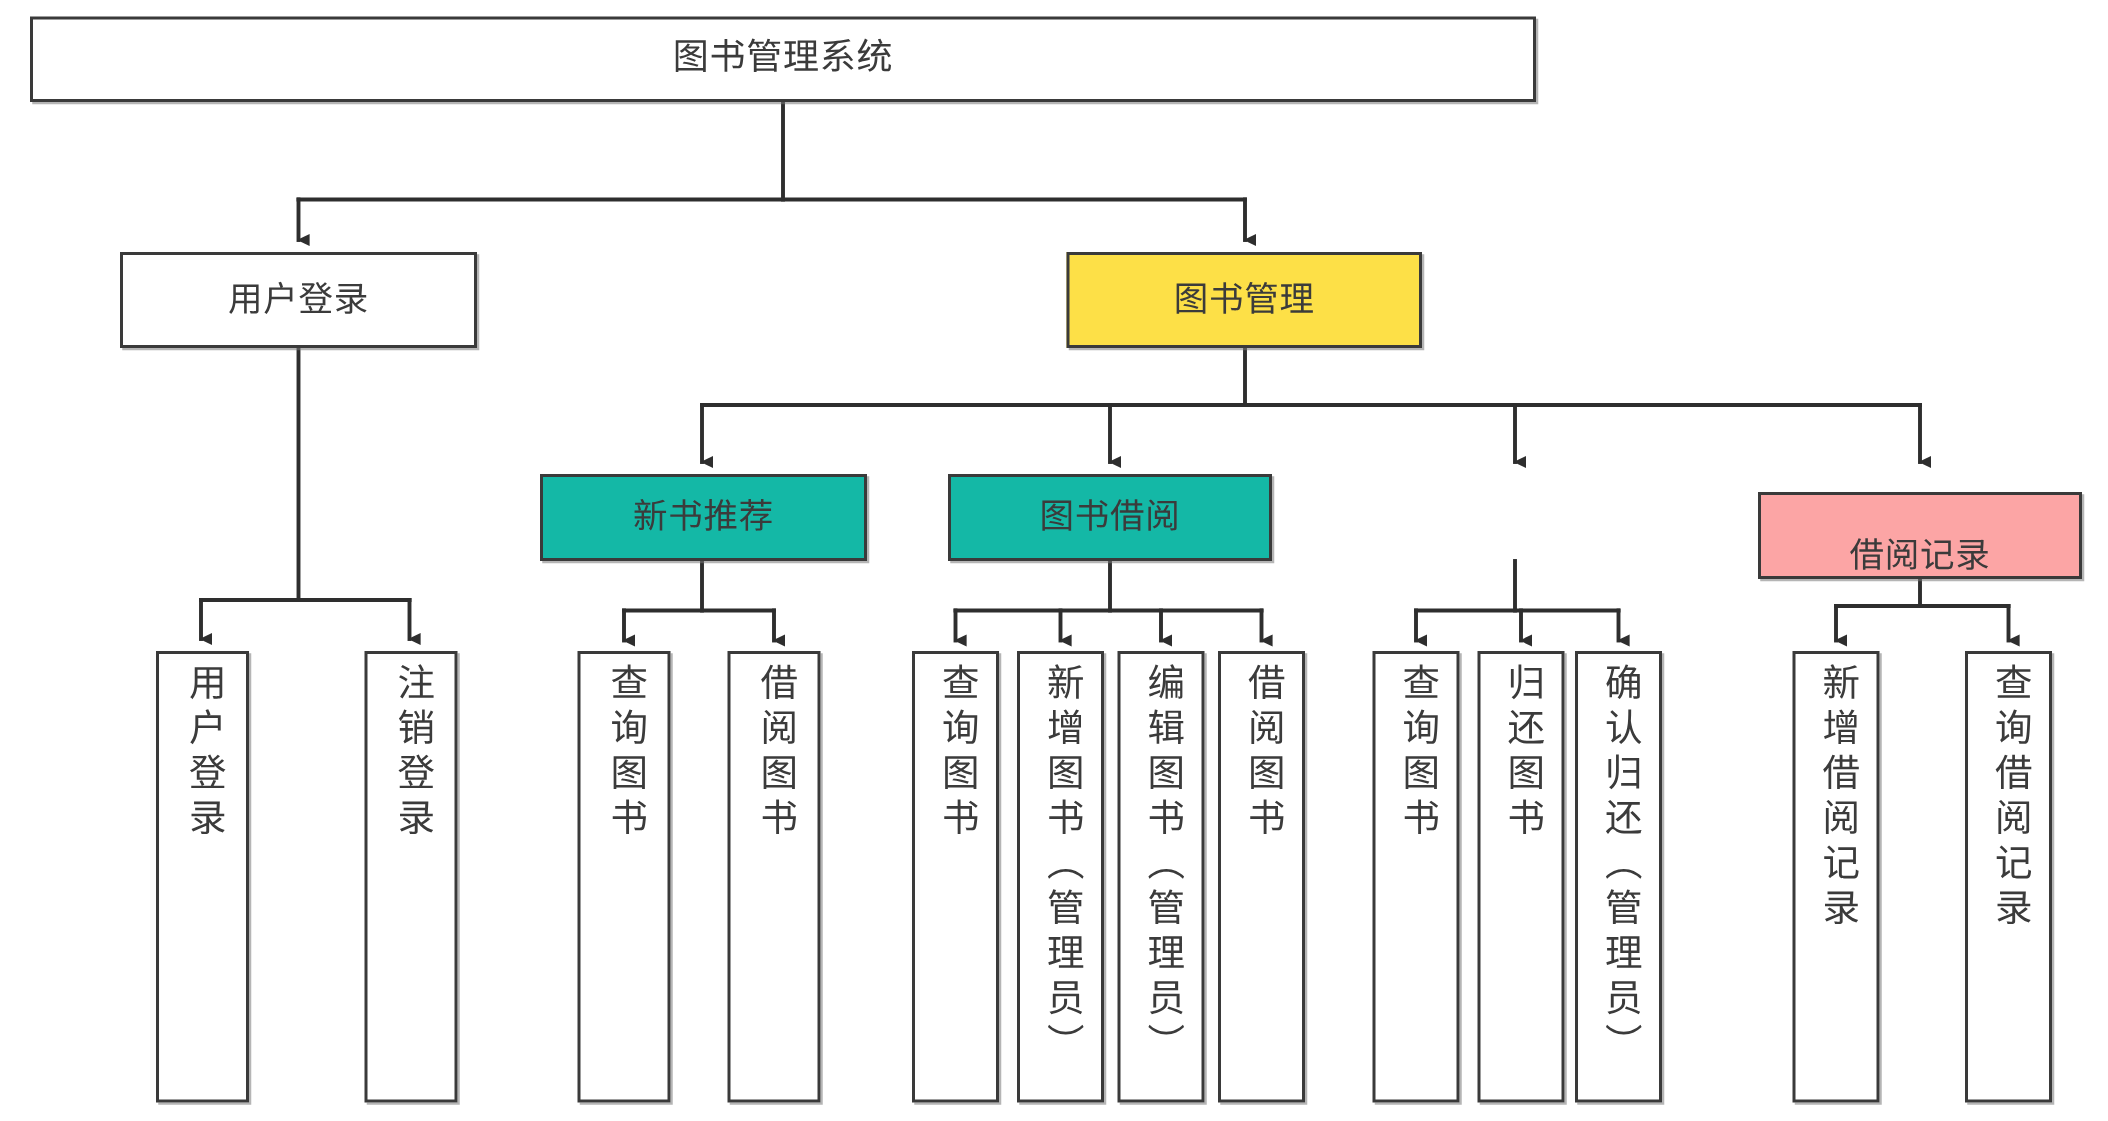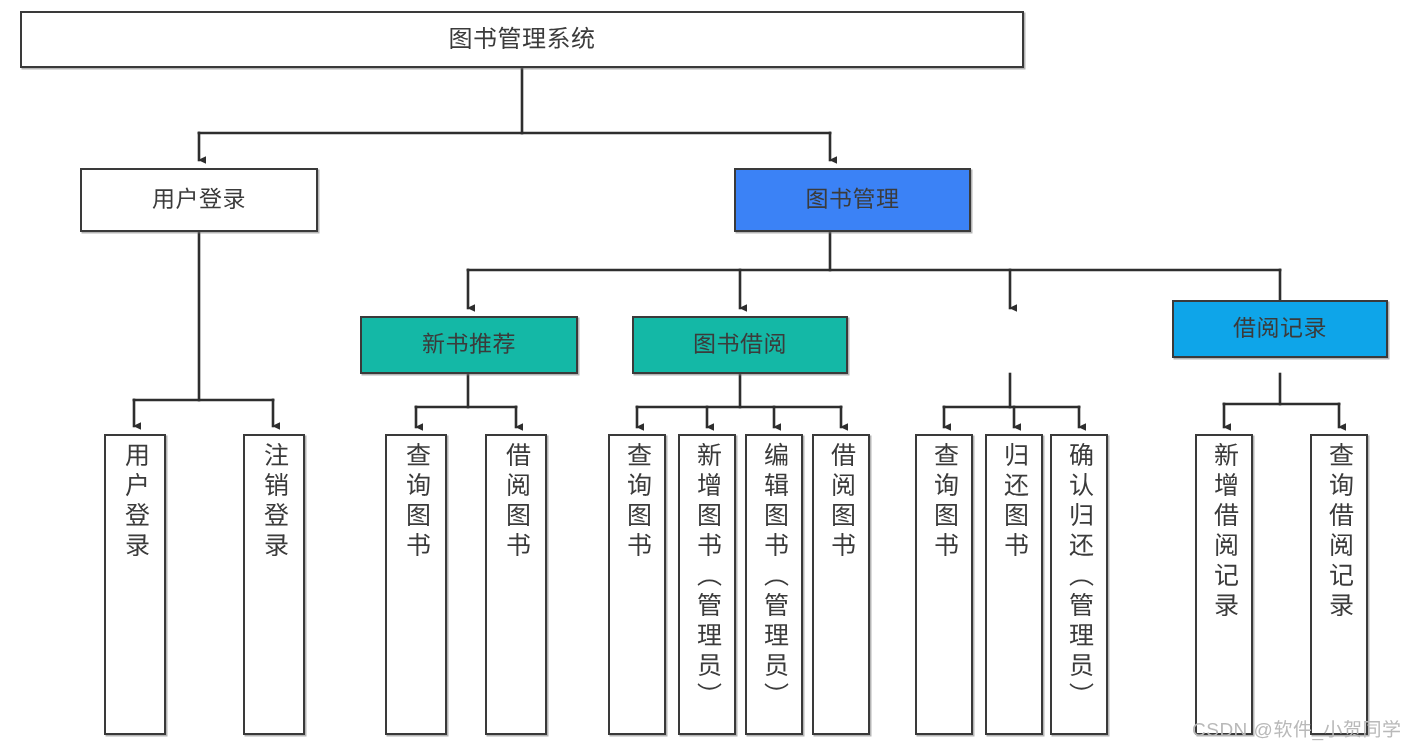--- a/index.html
+++ b/index.html
@@ -128,31 +128,31 @@
     </g>
   </svg>
 
   <div class="node horiz root" style="left: 20px; top: 11px; width: 1004px; height: 57px; background: rgb(255, 255, 255); border-color: rgb(58, 58, 58); color: rgb(59, 59, 59);">
     <span class="label">图书管理系统</span>
   </div>
 
   <div class="node horiz" style="left: 80px; top: 168px; width: 238px; height: 64px; background: rgb(255, 255, 255); border-color: rgb(58, 58, 58); color: rgb(59, 59, 59);">
     <span class="label">用户登录</span>
   </div>
-  <div class="node horiz" style="left: 734px; top: 168px; width: 237px; height: 64px; background: #3b82f6; border-color: rgb(58, 58, 58); color: rgb(59, 59, 59);">
+  <div class="node horiz" style="left: 711px; top: 168px; width: 237px; height: 64px; background: #fde047; border-color: rgb(58, 58, 58); color: rgb(59, 59, 59);">
     <span class="label">图书管理</span>
   </div>
 
   <div class="node horiz" style="left: 360px; top: 316px; width: 218px; height: 58px; background: #14b8a6; border-color: rgb(58, 58, 58); color: rgb(59, 59, 59);">
     <span class="label">新书推荐</span>
   </div>
   <div class="node horiz" style="left: 632px; top: 316px; width: 216px; height: 58px; background: #14b8a6; border-color: rgb(58, 58, 58); color: rgb(59, 59, 59);">
     <span class="label">图书借阅</span>
   </div>
-  <div class="node horiz" style="left: 1172px; top: 300px; width: 216px; height: 58px; background: #0ea5e9; border-color: rgb(58, 58, 58); color: rgb(59, 59, 59);">
+  <div class="node horiz" style="left: 1172px; top: 328px; width: 216px; height: 58px; background: #fca5a5; border-color: rgb(58, 58, 58); color: rgb(59, 59, 59); align-items: flex-end;">
     <span class="label">借阅记录</span>
   </div>
 
   <div class="node vert" style="left: 104px; top: 434px; width: 62px; height: 301px; background: rgb(255, 255, 255); border-color: rgb(58, 58, 58); color: rgb(59, 59, 59);">
     <span class="label">用户登录</span>
   </div>
   <div class="node vert" style="left: 243px; top: 434px; width: 62px; height: 301px; background: rgb(255, 255, 255); border-color: rgb(58, 58, 58); color: rgb(59, 59, 59);">
     <span class="label">注销登录</span>
   </div>
 
@@ -186,15 +186,14 @@
     <span class="label">确认归还（管理员）</span>
   </div>
 
   <div class="node vert" style="left: 1195px; top: 434px; width: 58px; height: 301px; background: rgb(255, 255, 255); border-color: rgb(58, 58, 58); color: rgb(59, 59, 59);">
     <span class="label">新增借阅记录</span>
   </div>
   <div class="node vert" style="left: 1310px; top: 434px; width: 58px; height: 301px; background: rgb(255, 255, 255); border-color: rgb(58, 58, 58); color: rgb(59, 59, 59);">
     <span class="label">查询借阅记录</span>
   </div>
 
-  <div class="watermark" style="left: 1192px; top: 714px; color: rgb(185, 185, 185);">CSDN @软件_小贺同学</div>
 
 </div>
 
 </body></html>

